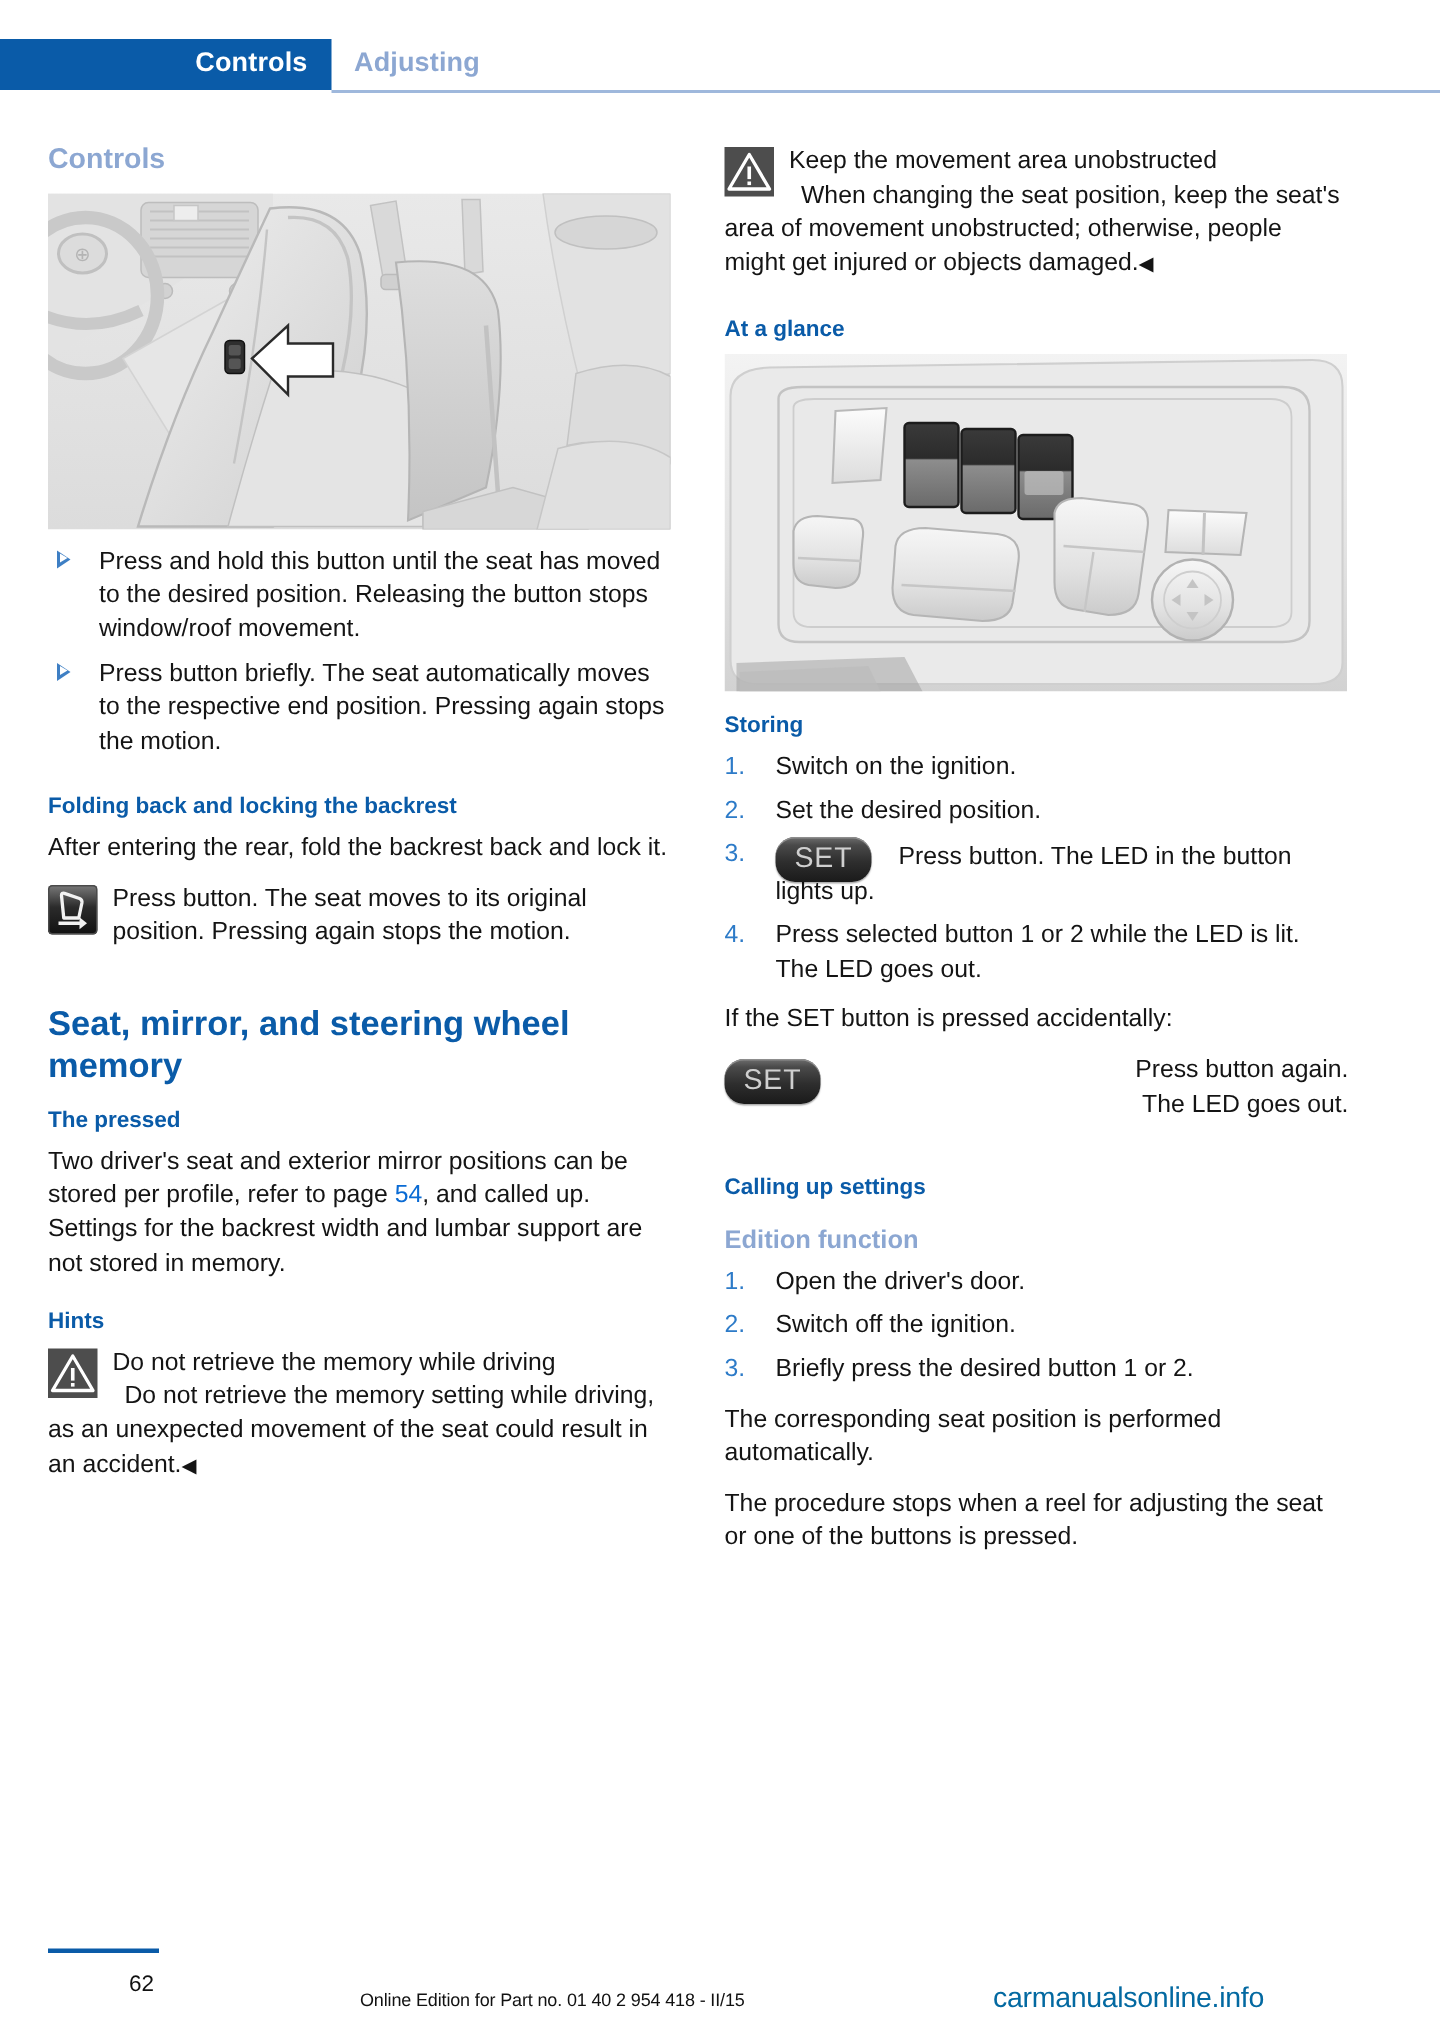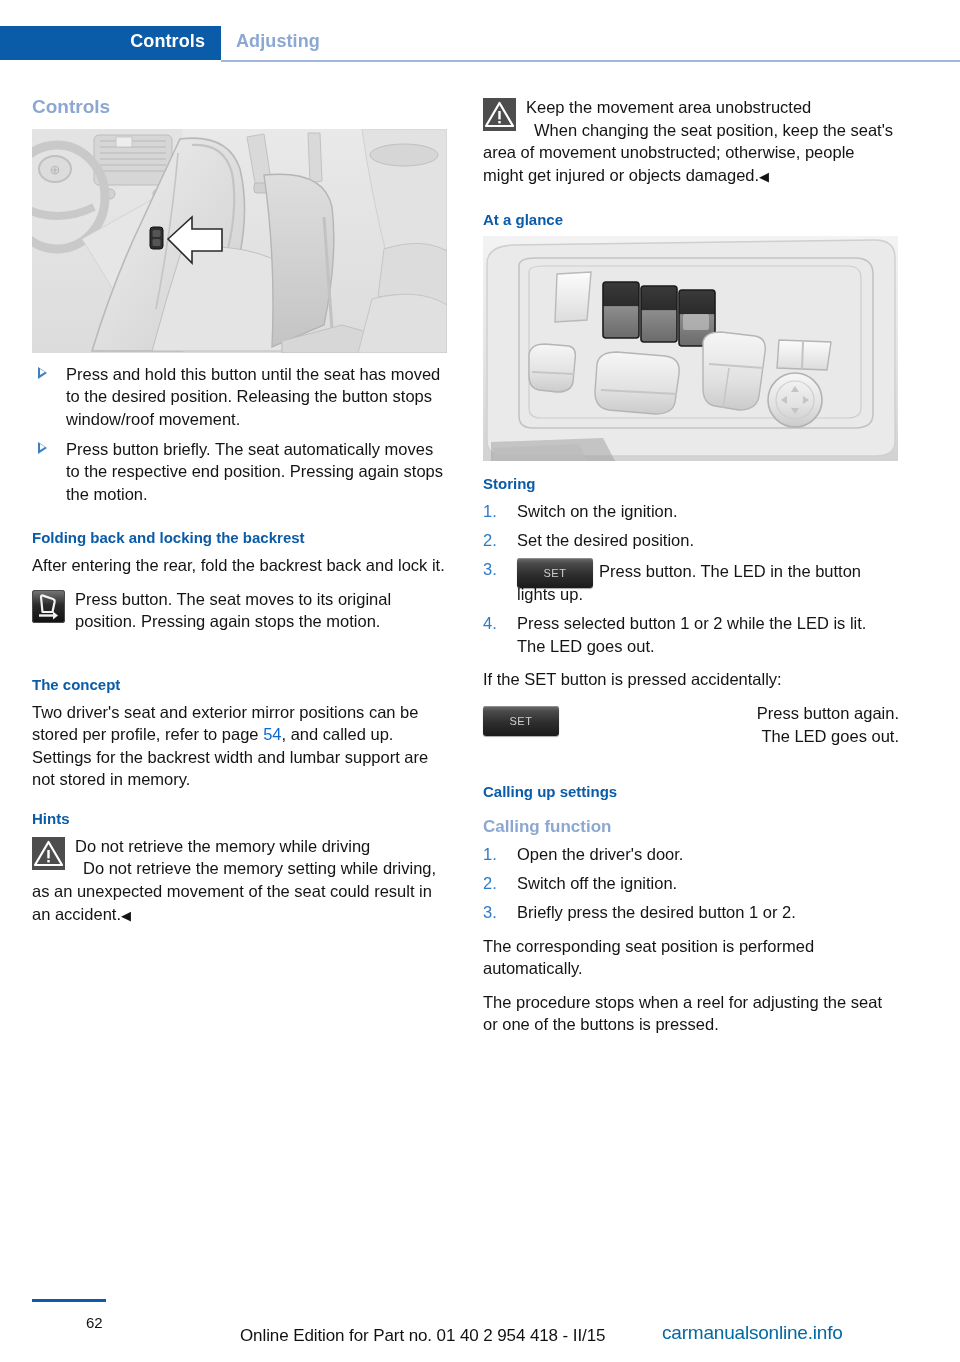--- a/index.html
+++ b/index.html
@@ -233,27 +233,27 @@
     vertical-align: middle;
     background: linear-gradient(180deg,#7a7a7a 0%, #2b2b2b 45%, #111 100%);
     border-radius: 3px;
     position: relative;
     box-shadow: inset 0 0 0 1px #4a4a4a;
   }
   .seat-icon svg { display:block; }
 
   .set-btn {
     display: inline-block;
-    width: 76px;
+    width: 64px;
     height: 30px;
-    border-radius: 3px;
+    border-radius: 13px;
     background: linear-gradient(180deg,#6e6e6e 0%, #4a4a4a 18%, #2e2e2e 55%, #1a1a1a 100%);
     box-shadow: inset 0 1px 0 #8d8d8d, 0 1px 1px rgba(0,0,0,0.35);
     color: #cfcfcf;
-    font-size: 11px;
+    font-size: 19px;
     font-weight: normal;
     text-align: center;
     line-height: 30px;
     letter-spacing: 0.6px;
     vertical-align: middle;
   }
 
   .set-note {
     position: relative;
     margin: 0 0 11px 0;
@@ -301,21 +301,21 @@
     position: absolute;
     left: 86px;
     top: 1314px;
     font-size: 15px;
     color: #111;
   }
   .footer-edition {
     position: absolute;
     left: 240px;
     top: 1326px;
-    font-size: 17px;
+    font-size: 12px;
     color: #111;
     letter-spacing: -0.1px;
   }
   .watermark {
     position: absolute;
     left: 662px;
     top: 1322px;
     font-size: 19px;
     color: #0369a1;
     letter-spacing: -0.2px;
@@ -426,24 +426,25 @@
         <path d="M9 7 Q9 5 11 5.6 L21 9 Q23 9.8 22.6 12 L20.5 22 L10.5 22 L9 7 Z" fill="none" stroke="#f2f2f2" stroke-width="2.2" stroke-linejoin="round"></path>
         <path d="M7 25.5 L22 25.5" stroke="#f2f2f2" stroke-width="2.4"></path>
         <path d="M21 21.5 L26 25.5 L21 29.5 Z" fill="#f2f2f2"></path>
       </svg>
     </span>
     <span>Press button. The seat moves to its original position. Pressing again stops the motion.</span>
   </div>
 
   <div class="spacer-lg"></div>
 
+  <h1 class="section-title">Seat, mirror, and steering wheel memory</h1>
 
   <div class="spacer-sm"></div>
 
-  <h2 class="sub-title">The concept</h2>
+  <h2 class="sub-title">The pressed</h2>
   <p class="body"><span>Two driver's seat and exterior mirror positions can be stored per profile, refer to page </span><span class="pageref">54</span><span>, and called up. Settings for the backrest width and lumbar support are not stored in memory.</span></p>
 
   <div class="spacer-sm"></div>
 
   <h2 class="sub-title">Hints</h2>
 
   <div class="icon-note">
     <span class="warn-icon icon-float">
       <svg width="33" height="33" viewBox="0 0 33 33">
         <path d="M16.5 5 L30 28 L3 28 Z" fill="none" stroke="#ffffff" stroke-width="2.2" stroke-linejoin="round"></path>
@@ -561,21 +562,21 @@
       <div>The LED goes out.</div>
     </div>
   </div>
 
   <div class="spacer-lg"></div>
 
   <h2 class="sub-title">Calling up settings</h2>
 
   <div class="spacer-sm"></div>
 
-  <h2 class="sub-title-muted">Calling function</h2>
+  <h2 class="sub-title-muted">Edition function</h2>
 
   <ol class="num-list">
     <li><span>Open the driver's door.</span></li>
     <li><span>Switch off the ignition.</span></li>
     <li><span>Briefly press the desired button 1 or 2.</span></li>
   </ol>
 
   <p class="body">The corresponding seat position is performed automatically.</p>
   <p class="body">The procedure stops when a reel for adjusting the seat or one of the buttons is pressed.</p>
 

